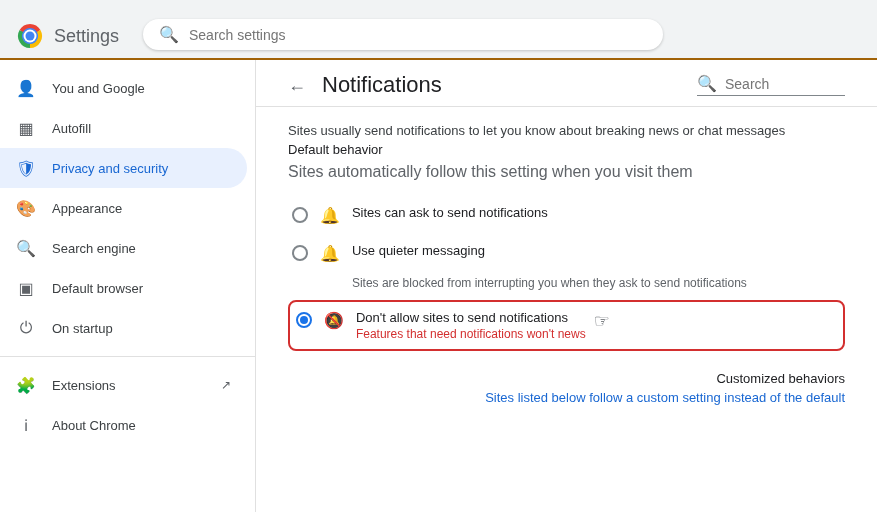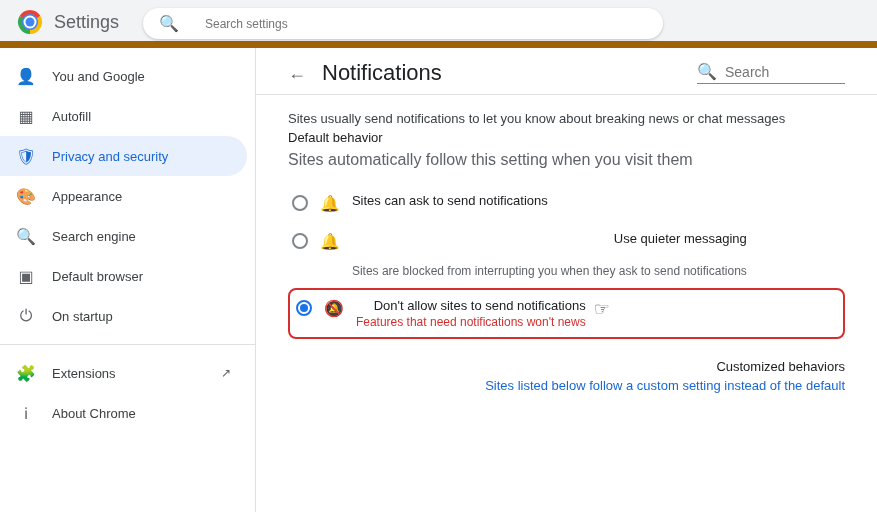--- a/index.html
+++ b/index.html
@@ -1,35 +1,35 @@
 <!DOCTYPE html>
 <html><head>
   <meta charset="utf-8">
   <style>
     * { box-sizing: border-box; margin: 0; padding: 0; }
     body { font-family: 'Segoe UI', Arial, sans-serif; font-size: 13px; background: #fff; color: #202124; display: flex; flex-direction: column; height: 512px; width: 877px; overflow: hidden; }
 
     
     .top-bar {
-      display: flex; align-items: flex-start; padding: 8px 16px; background: #f1f3f4; border-bottom: 7px solid #a16207; height: 48px; flex-shrink: 0;
+      display: flex; align-items: flex-end; padding: 8px 16px; background: #f1f3f4; border-bottom: 2px solid #a16207; height: 60px; flex-shrink: 0;
     }
     .logo {
       display: flex; align-items: center; margin-right: 24px;
     }
     .logo-icon {
       width: 28px; height: 28px; margin-right: 10px;
     }
     .logo-text {
       font-size: 18px; font-weight: 400; color: #5f6368;
     }
     .search-bar {
       display: flex; align-items: center; background: #fff; border-radius: 24px; padding: 6px 16px; flex: 1; max-width: 520px; box-shadow: 0 1px 3px rgba(0,0,0,0.2);
     }
     .search-bar input {
-      border: none; outline: none; font-size: 12px; color: #202124; background: transparent; width: 100%; margin-left: 16px;
+      border: none; outline: none; font-size: 14px; color: #202124; background: transparent; width: 100%;
     }
     .search-icon-top { color: #9aa0a6; margin-right: 10px; font-size: 16px; }
 
     
     .main-layout {
       display: flex; flex: 1; overflow: hidden;
     }
 
     
     .sidebar {
@@ -74,21 +74,21 @@
     }
     .radio-item.selected-highlighted {
       border: 2px solid #d32f2f; border-radius: 8px; padding: 8px 6px; background: #fff;
     }
     .radio-input { margin-top: 2px; margin-right: 12px; width: 16px; height: 16px; flex-shrink: 0; appearance: none; border: 2px solid #80868b; border-radius: 50%; cursor: pointer; position: relative; }
     .radio-input:checked { border-color: #1a73e8; }
     .radio-input:checked::after { content: ''; width: 8px; height: 8px; background: #1a73e8; border-radius: 50%; position: absolute; top: 50%; left: 50%; transform: translate(-50%, -50%); }
     .radio-icon { margin-right: 12px; font-size: 16px; color: #5f6368; margin-top: 1px; }
     .radio-icon.muted { color: #5f6368; }
     .radio-label { display: flex; flex-direction: column; }
-    .radio-label-main { font-size: 13px; color: #202124; text-align: right; }
+    .radio-label-main { font-size: 13px; color: #202124; }
     .radio-label-sub { font-size: 12px; color: #d32f2f; margin-top: 2px; }
     .radio-label-sub-gray { font-size: 12px; color: #5f6368; margin-top: 18px; }
 
     .custom-section-title { font-size: 13px; font-weight: 500; color: #202124; margin-top: 16px; margin-bottom: 4px; }
     .custom-section-link { font-size: 13px; color: #1967d2; }
   </style>
 </head>
 <body>
 
 <div class="top-bar">

